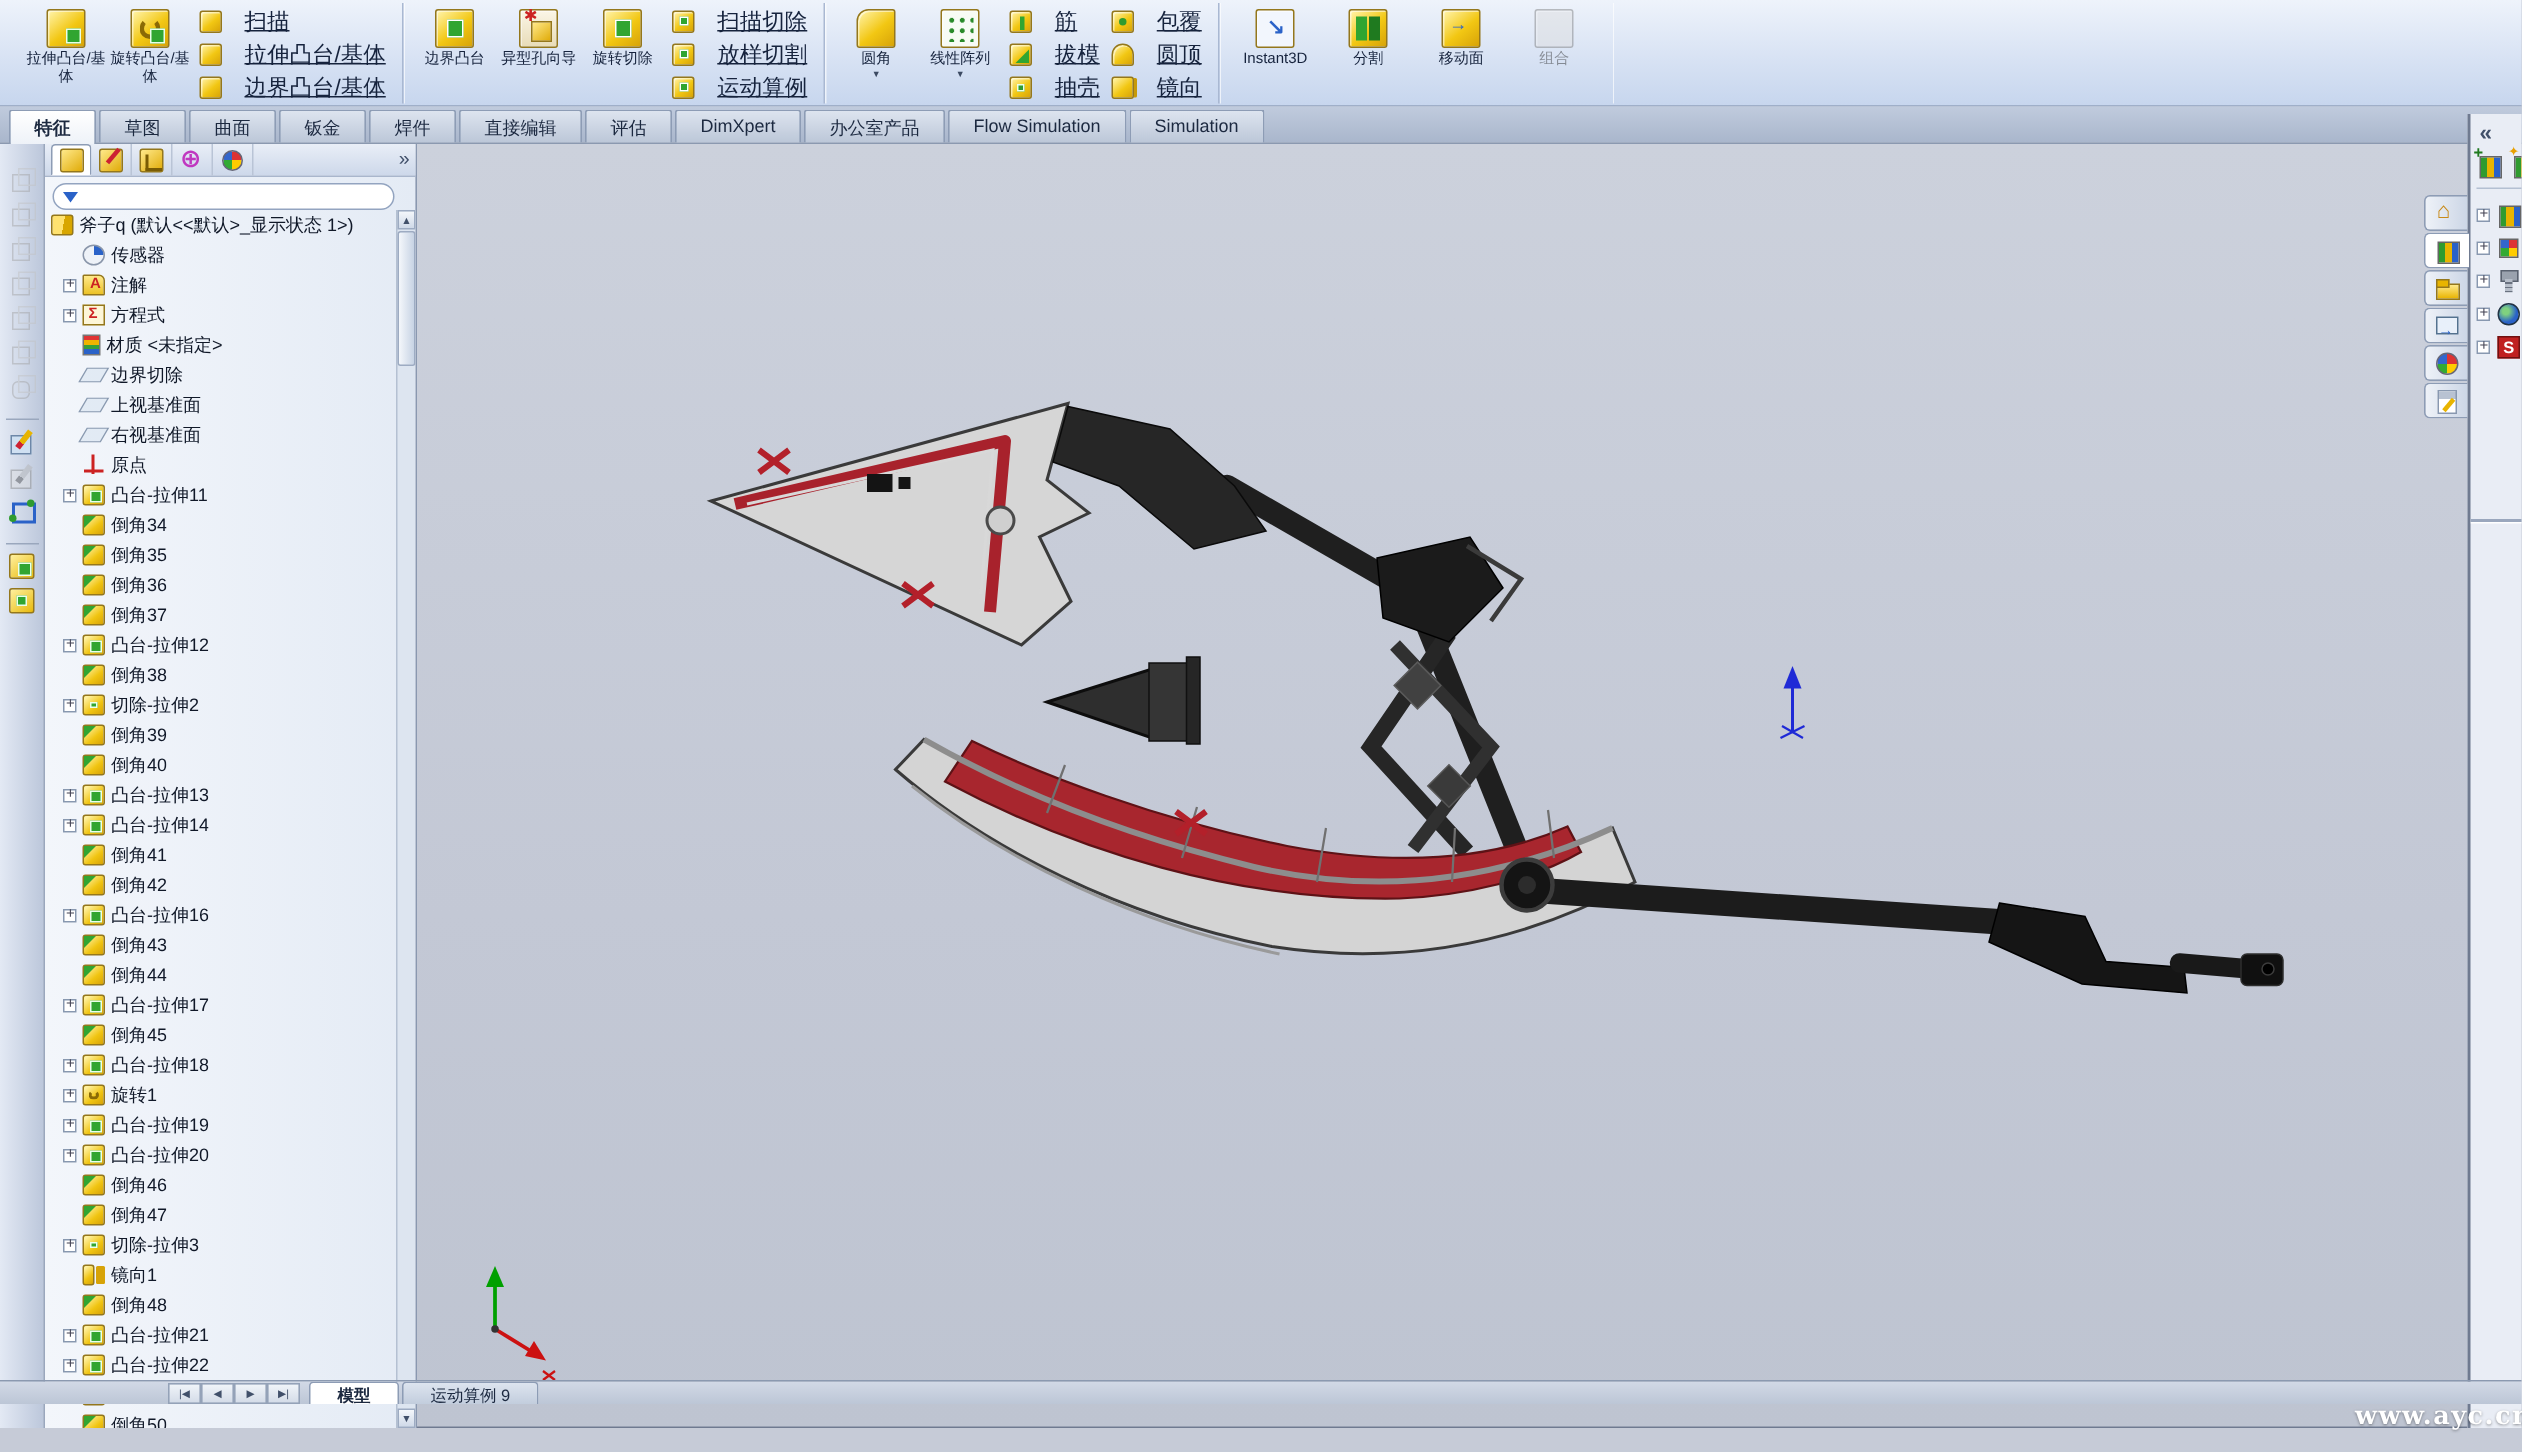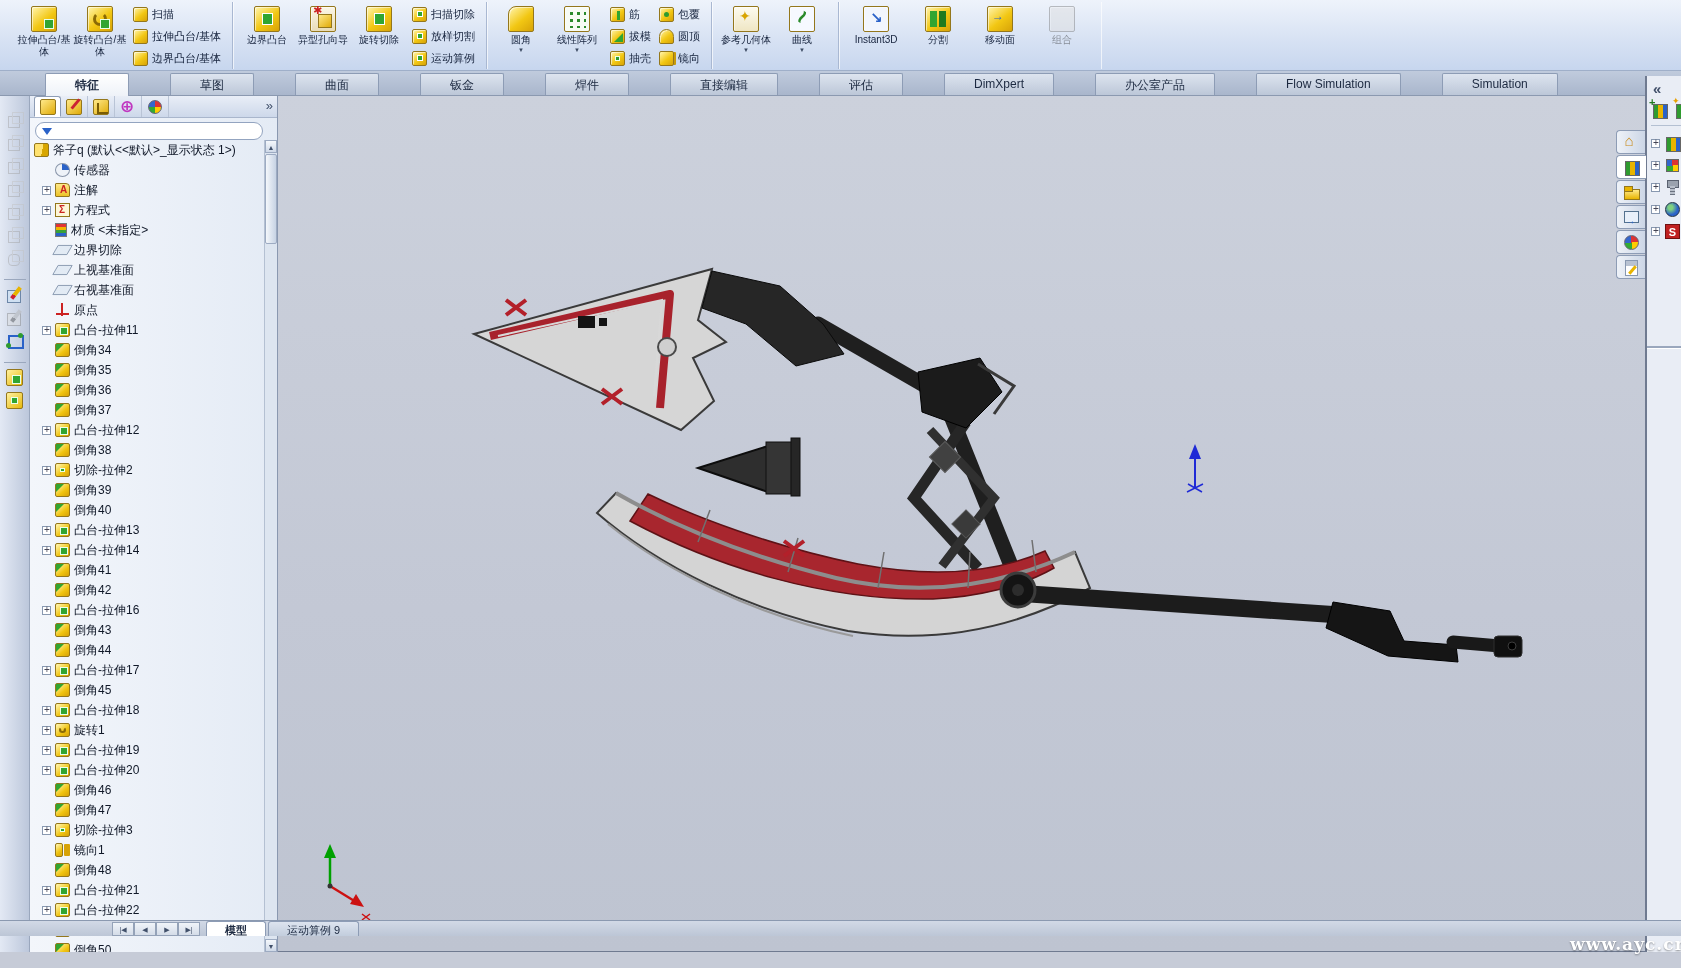--- a/index.html
+++ b/index.html
@@ -10,21 +10,21 @@
     background:linear-gradient(#eef3fb,#d6e1f3 60%,#c7d6ee);border-bottom:1px solid #9fafc9;
     display:flex;align-items:stretch;padding:2px 4px 1px 10px;}
   .rgroup{display:flex;align-items:flex-start;padding:1px 8px 1px 6px;border-right:1px solid #a9b8d2;
     box-shadow:1px 0 0 #ffffffaa;}
   .rbig,.rmed{display:flex;flex-direction:column;align-items:center;width:56px;padding-top:2px;
     border:1px solid transparent;border-radius:3px;}
   .rmed{width:62px;}
   .rblabel{font-size:10px;line-height:1.15;text-align:center;color:#16233d;margin-top:2px;}
   .smallcol{display:flex;flex-direction:column;justify-content:flex-start;margin-left:2px;}
   .rsm{display:flex;align-items:center;height:22px;padding:0 3px;border-radius:2px;}
-  .rslabel{font-size:11px;color:#16233d;margin-left:4px;white-space:nowrap;}
+  .rslabel{font-size:15px;color:#16233d;margin-left:15px;white-space:nowrap;text-decoration:underline;}
   .rdd{font-size:6px;color:#3c4a62;margin-top:1px;}
   .rdd::before{content:"▼";}
   .disabled{filter:grayscale(1);opacity:.45;}
   
   .ricb,.rics{position:relative;display:inline-block;border-radius:2px;
     background:linear-gradient(140deg,#fff1a0 5%,#f2c713 55%,#d7a308);border:1px solid #94771c;
     box-shadow:inset 1px 1px 0 #fff8;}
   .ricb{width:26px;height:26px;}
   .rics{width:15px;height:15px;flex:none;}
   .ricb[class*="cut"]::after,.rics[class*="cut"]::after{content:"";position:absolute;inset:27%;
@@ -56,23 +56,23 @@
   .ic-draft-icon::after{content:"";position:absolute;right:1px;bottom:1px;border-left:9px solid transparent;
     border-bottom:9px solid #31a531;}
   .ic-shell-icon::after{content:"";position:absolute;inset:4px;background:#2f9b2f;border:1px solid #eaffea;}
   .ic-dome-icon{border-radius:50% 50% 2px 2px;}
   .ic-mirror-icon{box-shadow:3px 0 0 -1px #c79a08;}
   .ic-wrap-icon::after{content:"";position:absolute;inset:4px;border-radius:50%;background:#2f9b2f;}
   
   #cmdband{position:absolute;left:0;top:71px;width:1681px;height:25px;
     background:linear-gradient(#c0cbdd,#a9b6cc);border-bottom:1px solid #8b99b0;}
   #cmdtabs{position:absolute;left:6px;top:2px;display:flex;height:23px;}
-  .ctab{height:22px;padding:3px 29px;margin-right:2px;font-size:12px;color:#1c2940;
+  .ctab{height:22px;padding:3px 16px;margin-right:2px;font-size:12px;color:#1c2940;
     background:linear-gradient(#dde4ef,#bcc7d8);border:1px solid #8d9cb5;border-bottom:none;
-    border-radius:2px 2px 0 0;white-space:nowrap;margin-left:39px;}
+    border-radius:2px 2px 0 0;white-space:nowrap;}
   .ctab.active{background:linear-gradient(#ffffff,#eef2f8);font-weight:bold;height:23px;}
   
   #headsup{position:absolute;left:868px;top:73px;height:21px;display:flex;align-items:center;gap:3px;}
   .hbtn{display:flex;align-items:center;padding:1px;border-radius:2px;}
   .hic{position:relative;width:17px;height:17px;display:inline-block;}
   .hdd{display:none;font-size:6px;color:#3c4a62;margin-left:1px;}
   .hbtn.dropdown .hdd{display:inline;}
   .hdd::before{content:"▼";}
   .ic-zoom-to-fit-icon::before,.ic-zoom-to-area-icon::before,.ic-previous-view-icon::before{content:"";
     position:absolute;left:1px;top:1px;width:9px;height:9px;border:2px solid #3b6ea5;border-radius:50%;background:#dceaf8;}
@@ -347,32 +347,20 @@
       <div class="rsm">
         <span class="rics ic-dome-icon"></span>
         <span class="rslabel">圆顶</span>
       </div>
       <div class="rsm">
         <span class="rics ic-mirror-icon"></span>
         <span class="rslabel">镜向</span>
       </div>
     </div>
   </div>
-  <div class="rgroup">
-    <div class="rbig">
-      <span class="ricb ic-reference-geometry-icon"></span>
-      <span class="rblabel">参考几何体</span>
-      <span class="rdd"></span>
-    </div>
-    <div class="rbig">
-      <span class="ricb ic-curves-icon"></span>
-      <span class="rblabel">曲线</span>
-      <span class="rdd"></span>
-    </div>
-  </div>
   <div class="rgroup" style="border-right:none;">
     <div class="rmed">
       <span class="ricb ic-instant3d-icon"></span>
       <span class="rblabel">Instant3D</span>
     </div>
     <div class="rmed">
       <span class="ricb ic-split-icon"></span>
       <span class="rblabel">分割</span>
     </div>
     <div class="rmed">

